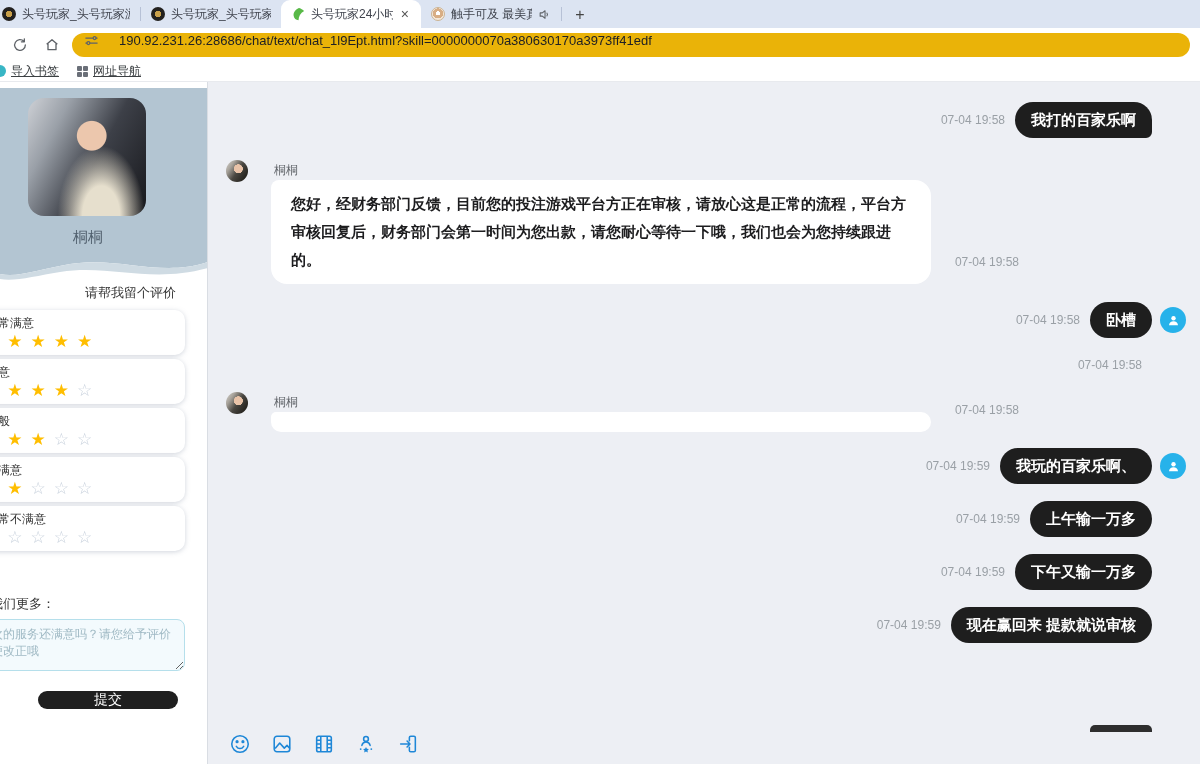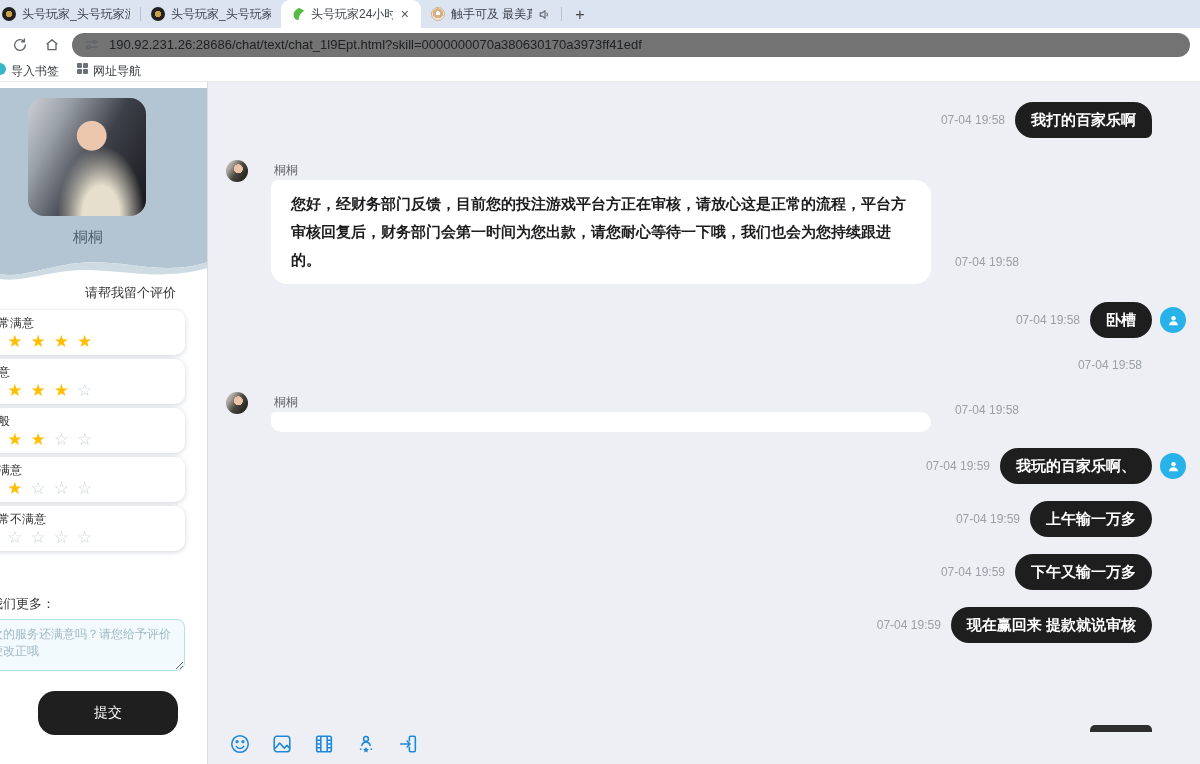--- a/index.html
+++ b/index.html
@@ -19,27 +19,27 @@
   .fav-badge { background:radial-gradient(circle at 50% 45%, #fff 0 2px, #d8ae85 2px 5px, #f4e8d9 5px);
                border:1px solid #ccb493; }
   .fav-leaf { border-radius:0; }
   .tab-close { font-size:14px; color:#555; padding:0 2px; cursor:pointer; }
   .newtab { width:24px; height:24px; margin:0 0 1px 6px; font-size:16px; color:#444;
             display:flex; align-items:center; justify-content:center; border-radius:50%; cursor:pointer; }
 
   .navbar { height:33px; background:#fff; display:flex; align-items:center; padding:0 10px 0 8px; }
   .nav-btn { width:24px; height:24px; display:flex; align-items:center; justify-content:center;
              margin-right:8px; border-radius:50%; cursor:pointer; }
-  .urlbar { flex:1; height:24px; background:#737373; border-radius:13px; display:flex;
-            align-items:center; padding:0 12px; gap:10px; }
+  .urlbar { flex:1; height:24px; background:#eab308; border-radius:13px; display:flex;
+            padding:0 12px; gap:20px; }
   .url-text { font-size:13px; color:#202124; white-space:nowrap; overflow:hidden; }
 
   .bookmarks { height:21px; background:#fff; display:flex; align-items:center; gap:18px;
                font-size:12px; color:#3c4043; border-bottom:1px solid #e8eaee; padding-right:10px; }
-  .bm { display:flex; align-items:flex-start; gap:5px; cursor:pointer; }
+  .bm { display:flex; align-items:center; gap:5px; cursor:pointer;text-decoration:underline; }
   .bm-cut-icon { width:12px; height:12px; border-radius:50%; background:#38b6c5; margin-left:-6px; }
   .bm-grid { width:11px; height:11px; display:grid; grid-template-columns:5px 5px; gap:1px; }
   .bm-grid i { background:#6a6f78; border-radius:1px; }
 
   
   .main { display:flex; height:682px; }
 
   
   .sidebar { width:208px; background:#fff; border-right:1px solid #d9dde3; position:relative; overflow:hidden; }
   .profile { background:#b3c5d2; margin-top:6px; padding-top:10px; height:164px; }
@@ -56,21 +56,21 @@
           box-shadow:0 1px 5px rgba(120,132,155,.35); cursor:pointer; }
   .card-label { font-size:12px; color:#333; }
   .stars { padding-left:-2px; font-size:17px; line-height:20px; letter-spacing:8px; margin-left:-2px; }
   .star.filled { color:#ffbe00; }
   .star.empty  { color:#c9d2dd; }
   .more-label { margin:44px 0 6px -36px; font-size:13px; color:#333; }
   .feedback { display:block; margin-left:-30px; width:215px; height:52px; resize:both;
     border:1px solid #b5dfeb; background:#f3fafd; border-radius:8px; padding:6px 8px;
     font-size:12px; font-family:inherit; color:#4a6a76; }
   .feedback::placeholder { color:#9fb9c4; }
-  .submit { display:block; margin:20px 0 0 38px; width:140px; height:44px; border:none;
+  .submit { display:block; margin:20px 0 0 38px; width:140px; height:18px; border:none;
     border-radius:17px; background:#1f1f1f; color:#fff; font-size:14px; cursor:pointer; }
 
   
   .chat { flex:1; background:#edeff4; position:relative; overflow:hidden; }
   .messages { position:absolute; inset:0 0 40px 0; overflow:hidden; }
   .messages>*:nth-child(1){margin-top:20px}.messages>*:nth-child(2){margin-top:22px}
   .messages>*:nth-child(3){margin-top:18px}.messages>*:nth-child(4){margin-top:20px}
   .messages>*:nth-child(5){margin-top:20px}.messages>*:nth-child(6){margin-top:16px}
   .messages>*:nth-child(7){margin-top:17px}.messages>*:nth-child(8){margin-top:17px}
   .messages>*:nth-child(9){margin-top:17px}.messages>*:nth-child(10){margin-top:14px}

